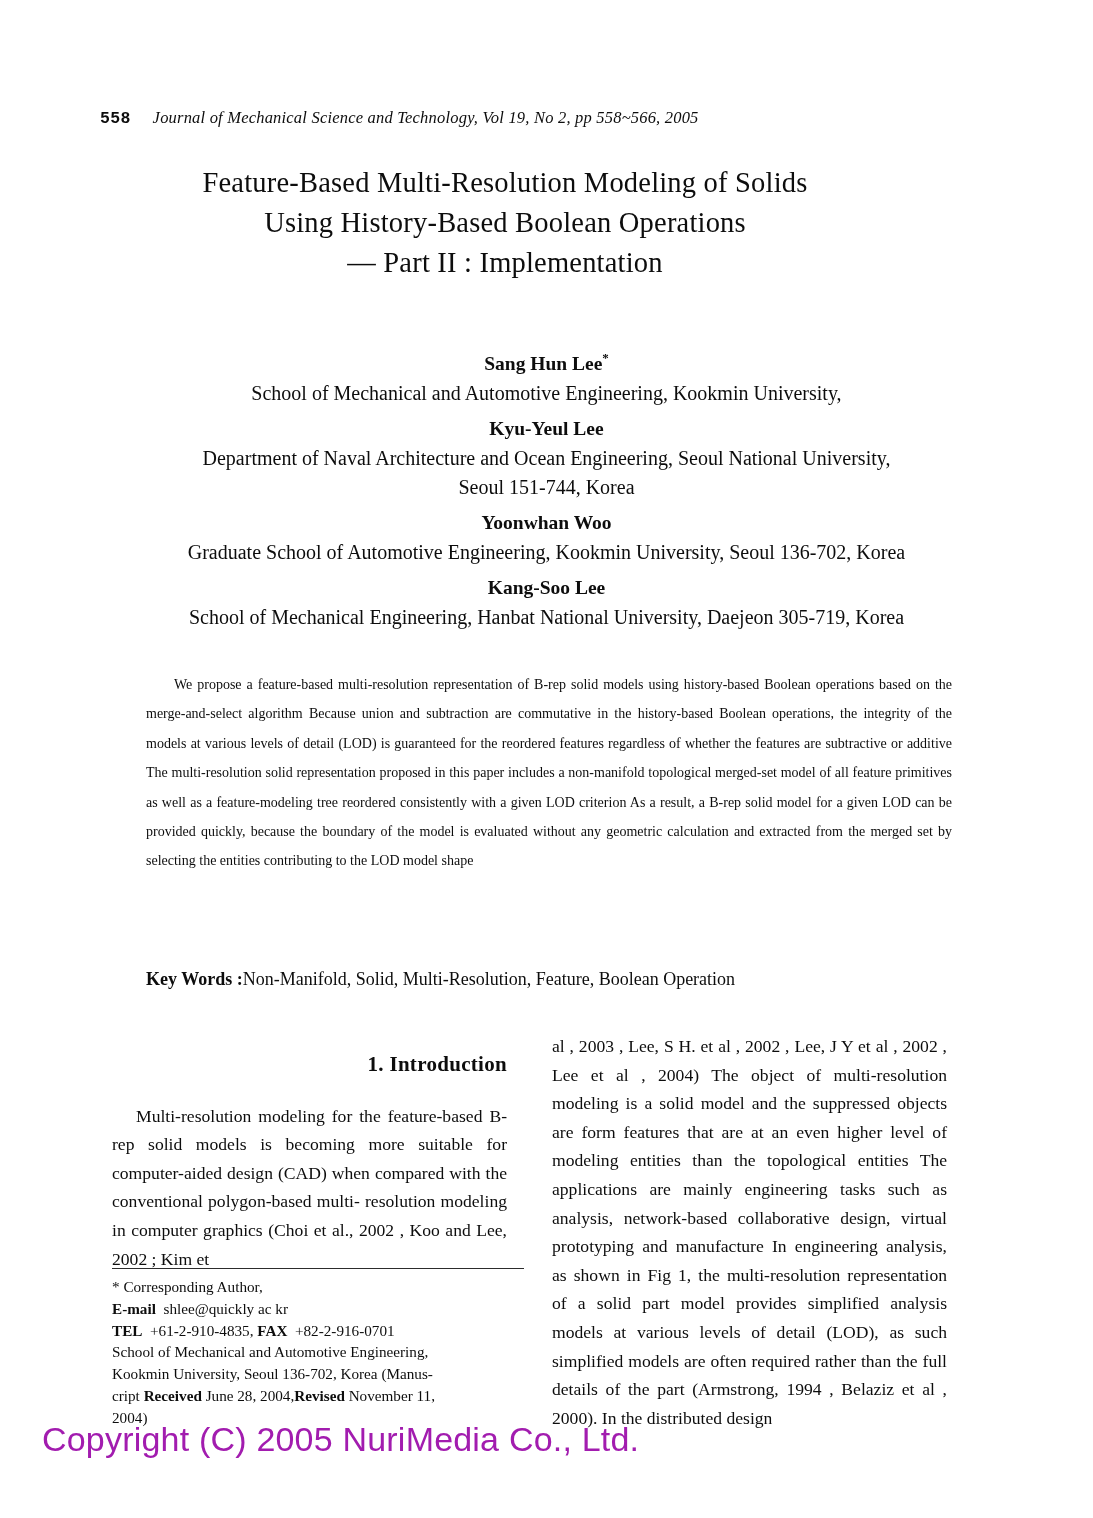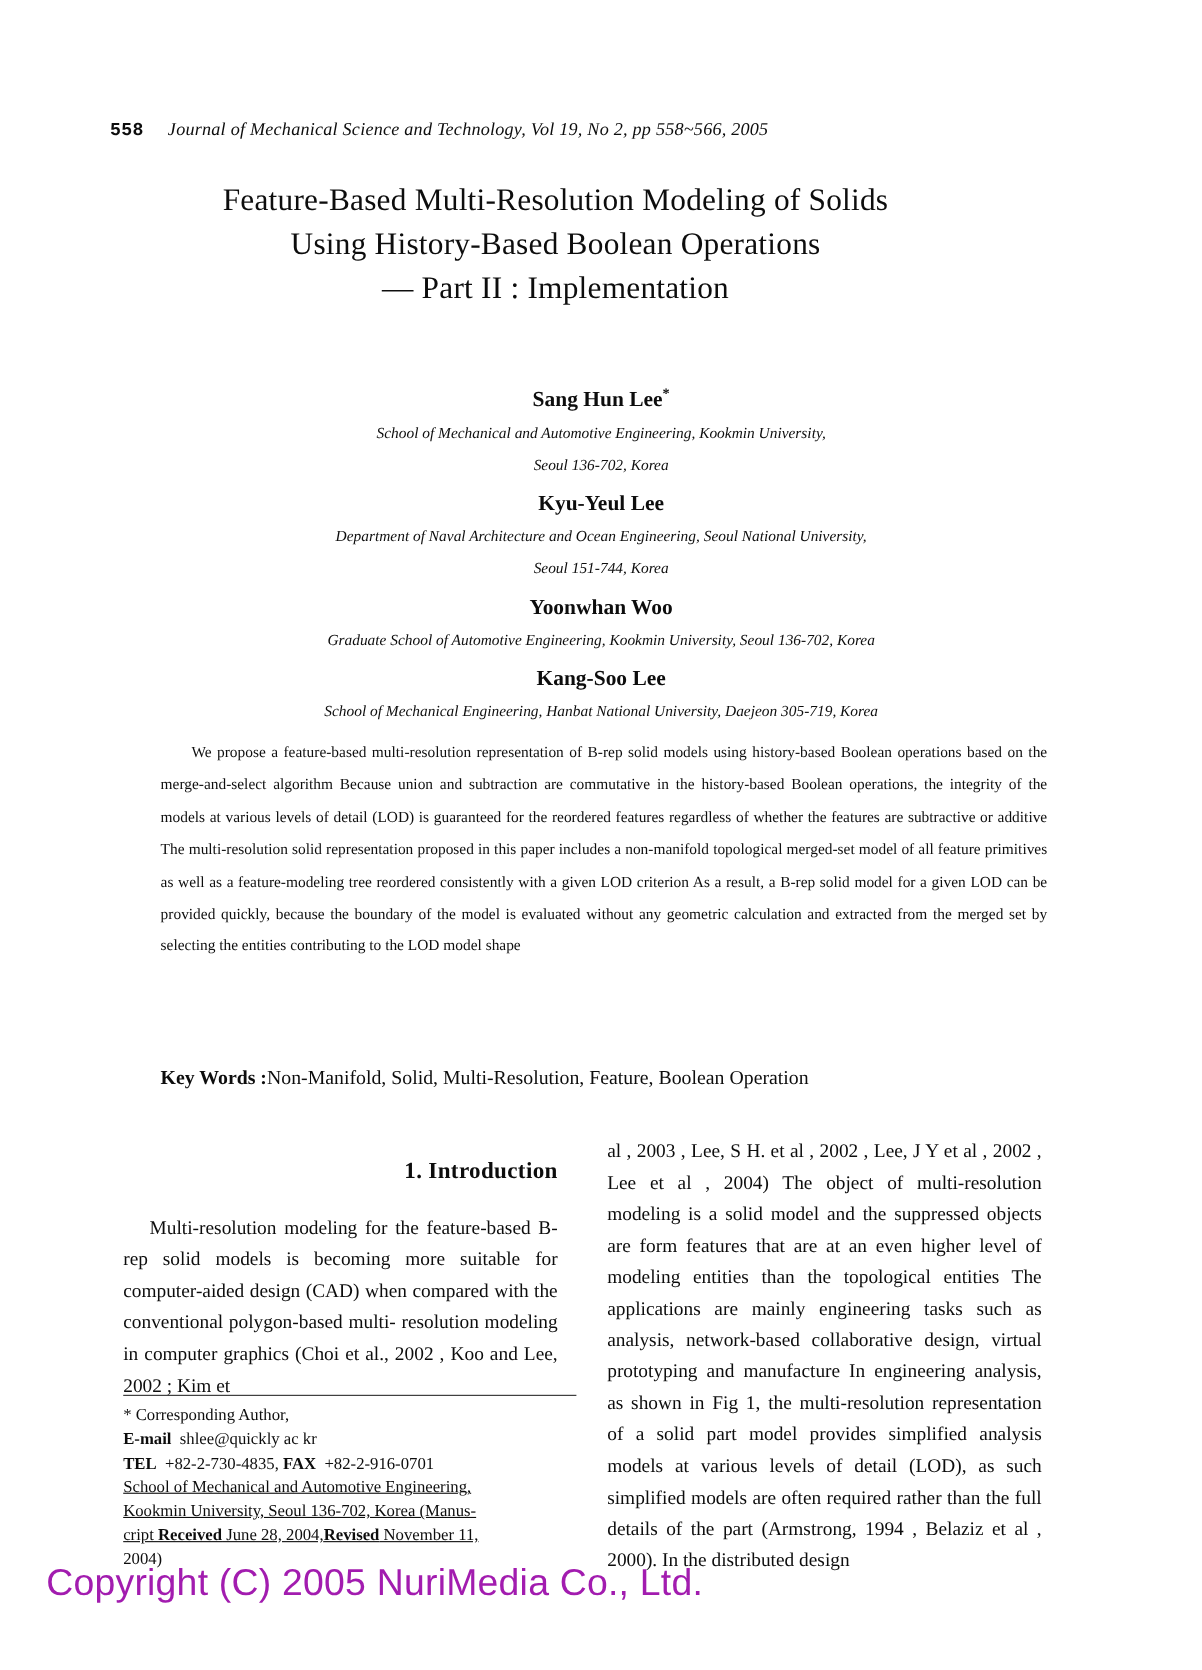--- a/index.html
+++ b/index.html
@@ -70,22 +70,21 @@
     font-weight: bold;
     line-height: 30px;
     margin-top: 6px;
   }
   .author-name:first-child { margin-top: 0; }
   .author-name sup {
     font-size: 13px;
     vertical-align: super;
   }
   .affil {
-    font-size: 14px;
-    font-style: italic;
+    font-size: 20px;
     line-height: 29px;
   }
 
   
   .abstract {
     position: absolute;
     top: 670px;
     left: 146px;
     width: 806px;
     font-size: 14px;
@@ -148,21 +147,21 @@
   .footnote-body {
     font-size: 15.2px;
     line-height: 21.8px;
   }
   .fn-line { white-space: nowrap; }
   .fn-hang {
     padding-left: 14px;
     text-indent: -14px;
   }
   .footnote-body b { font-weight: bold; }
-  .fn-wrap { text-align: justify; text-decoration: underline; }
+  .fn-wrap { text-align: justify; }
 
   
   .copyright {
     position: absolute;
     left: 42px;
     top: 1420px;
     font-family: "Liberation Sans", "DejaVu Sans", sans-serif;
     font-size: 34px;
     color: #a21caf;
     letter-spacing: .2px;
@@ -181,21 +180,20 @@
   <div class="title-block">
     <div class="title-line">Feature-Based Multi-Resolution Modeling of Solids</div>
     <div class="title-line">Using History-Based Boolean Operations</div>
     <div class="title-line">— Part II : Implementation</div>
   </div>
 
   <div class="authors">
 
     <div class="author-name"><span>Sang Hun Lee</span><sup>*</sup></div>
     <div class="affil">School of Mechanical and Automotive Engineering, Kookmin University,</div>
-    <div class="affil">Seoul 136-702, Korea</div>
 
     <div class="author-name">Kyu-Yeul Lee</div>
     <div class="affil">Department of Naval Architecture and Ocean Engineering, Seoul National University,</div>
     <div class="affil">Seoul 151-744, Korea</div>
 
     <div class="author-name">Yoonwhan Woo</div>
     <div class="affil">Graduate School of Automotive Engineering, Kookmin University, Seoul 136-702, Korea</div>
 
     <div class="author-name">Kang-Soo Lee</div>
     <div class="affil">School of Mechanical Engineering, Hanbat National University, Daejeon 305-719, Korea</div>
@@ -217,21 +215,21 @@
   </div>
 
   <div class="footnote">
     <div class="rule"></div>
     <div class="footnote-body">
       <div class="fn-line">* Corresponding Author,</div>
       <div class="fn-line fn-hang">
         <b>E-mail</b>&nbsp; <span>shlee@quickly ac kr</span>
       </div>
       <div class="fn-line fn-hang">
-        <b>TEL</b>&nbsp; <span>+82-2-730-4835,</span>&nbsp;<b>FAX</b>&nbsp; <span>+82-2-916-0701</span>
+        <b>TEL</b>&nbsp; <span>+61-2-910-4835,</span>&nbsp;<b>FAX</b>&nbsp; <span>+82-2-916-0701</span>
       </div>
       <div class="fn-wrap">School of Mechanical and Automotive Engineering,</div>
       <div class="fn-wrap">Kookmin University, Seoul 136-702, Korea (Manus-</div>
       <div class="fn-wrap"><span>cript </span><b>Received</b><span> June 28, 2004,</span><b>Revised</b><span> November 11,</span></div>
       <div class="fn-line">2004)</div>
     </div>
   </div>
 
   <div class="copyright">Copyright (C) 2005 NuriMedia Co., Ltd.</div>
 

